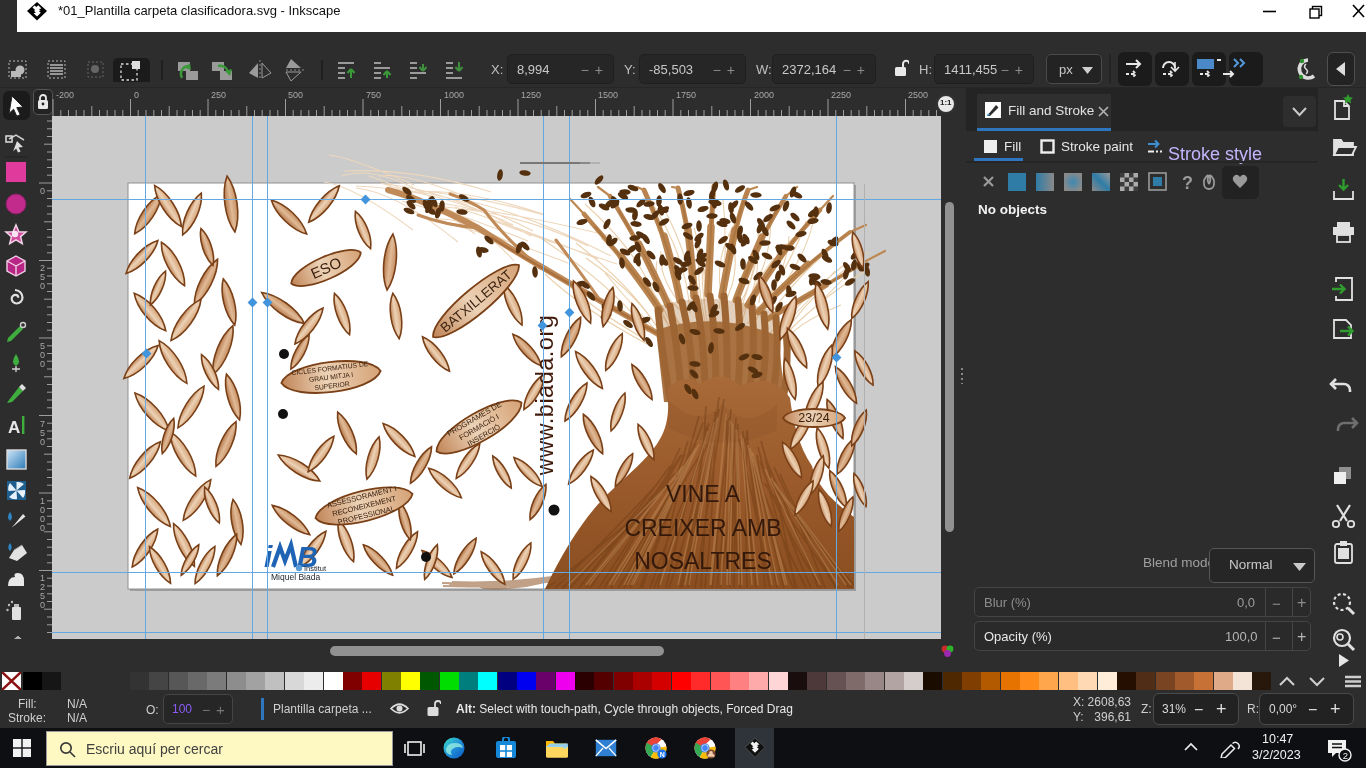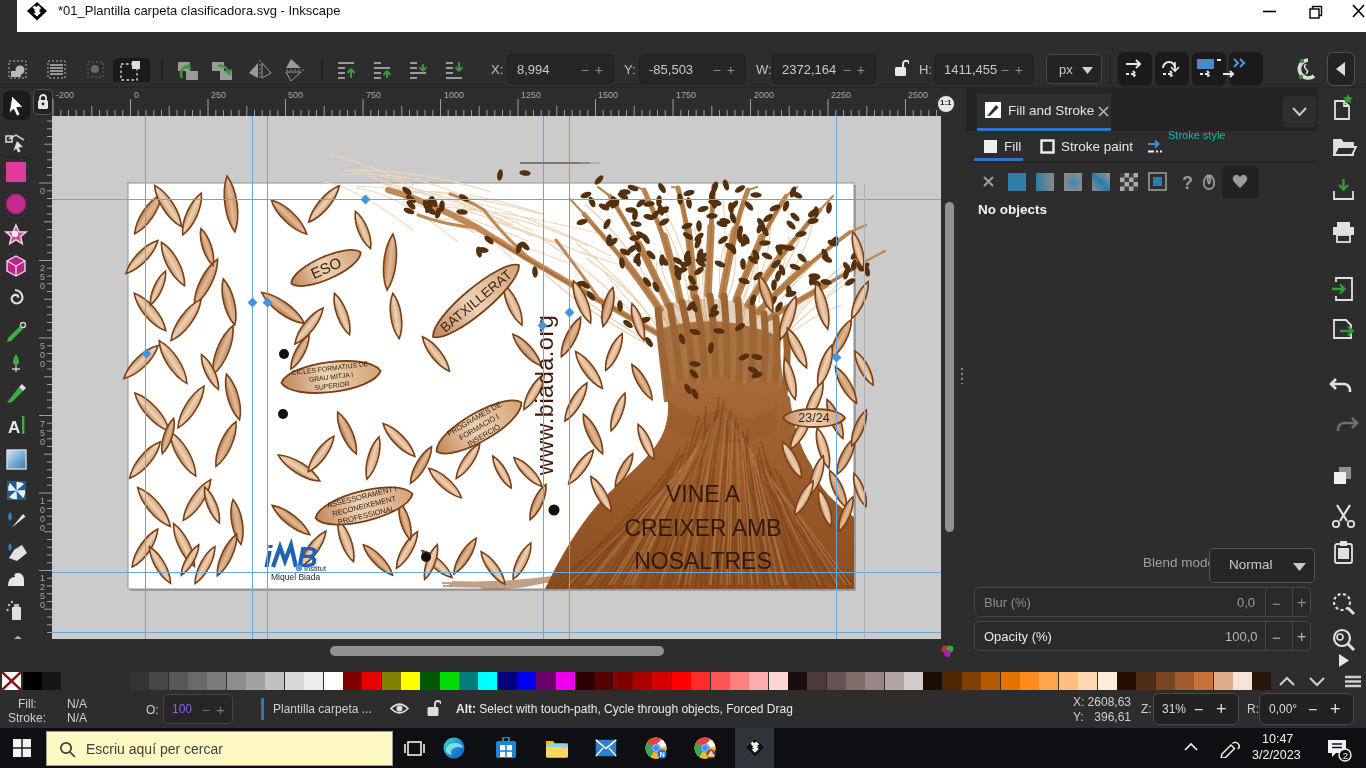--- a/index.html
+++ b/index.html
@@ -990,21 +990,21 @@
       </svg>
 <div class="abs" style="left:1004px;top:139px;font-size:13.5px;color:#e6e6e6">Fill</div>
 <svg class="abs" style="left:1040px;top:139px" width="15" height="15" viewBox="0 0 15 15">
         <rect x="1.5" y="1.5" width="12" height="12" fill="none" stroke="#efefef" stroke-width="2.4"></rect>
       </svg>
 <div class="abs" style="left:1061px;top:139px;font-size:13.5px;color:#e6e6e6">Stroke paint</div>
 <svg class="abs" style="left:1147px;top:139px" width="16" height="15" viewBox="0 0 16 15">
         <path d="M1 12.5 h6 m2 0 h2 m2 0 h2" stroke="#efefef" stroke-width="2"></path>
         <path d="M1 5 h10 m-3 -3.5 l3.5 3.5 -3.5 3.5" stroke="#3e8fd0" stroke-width="2" fill="none"></path>
       </svg>
-<div class="abs" style="left:1168px;top:129px;font-size:11px;color:#14b8a6">Stroke style</div>
+<div class="abs" style="left:1168px;top:144px;font-size:18px;color:#c4b5fd">Stroke style</div>
 <div class="abs tabunderline" style="left:974px;top:158px;width:49px"></div>
 <div class="abs" style="left:966px;top:161px;width:352px;height:2px;background:#262626"></div>
 <div class="abs" style="left:1222px;top:166px;width:37px;height:33px;background:#222;border-radius:5px"></div>
 <svg class="abs" style="left:978px;top:168px" width="290" height="28" viewBox="0 0 290 28">
   <defs>
     <linearGradient id="dlg" x1="0" y1="0" x2="1" y2="0">
             <stop offset="0" stop-color="#2f7ca6"></stop>
             <stop offset="1" stop-color="#8a8a8a"></stop>
           </linearGradient>
     <radialGradient id="drg" cx="0.5" cy="0.5" r="0.55">

